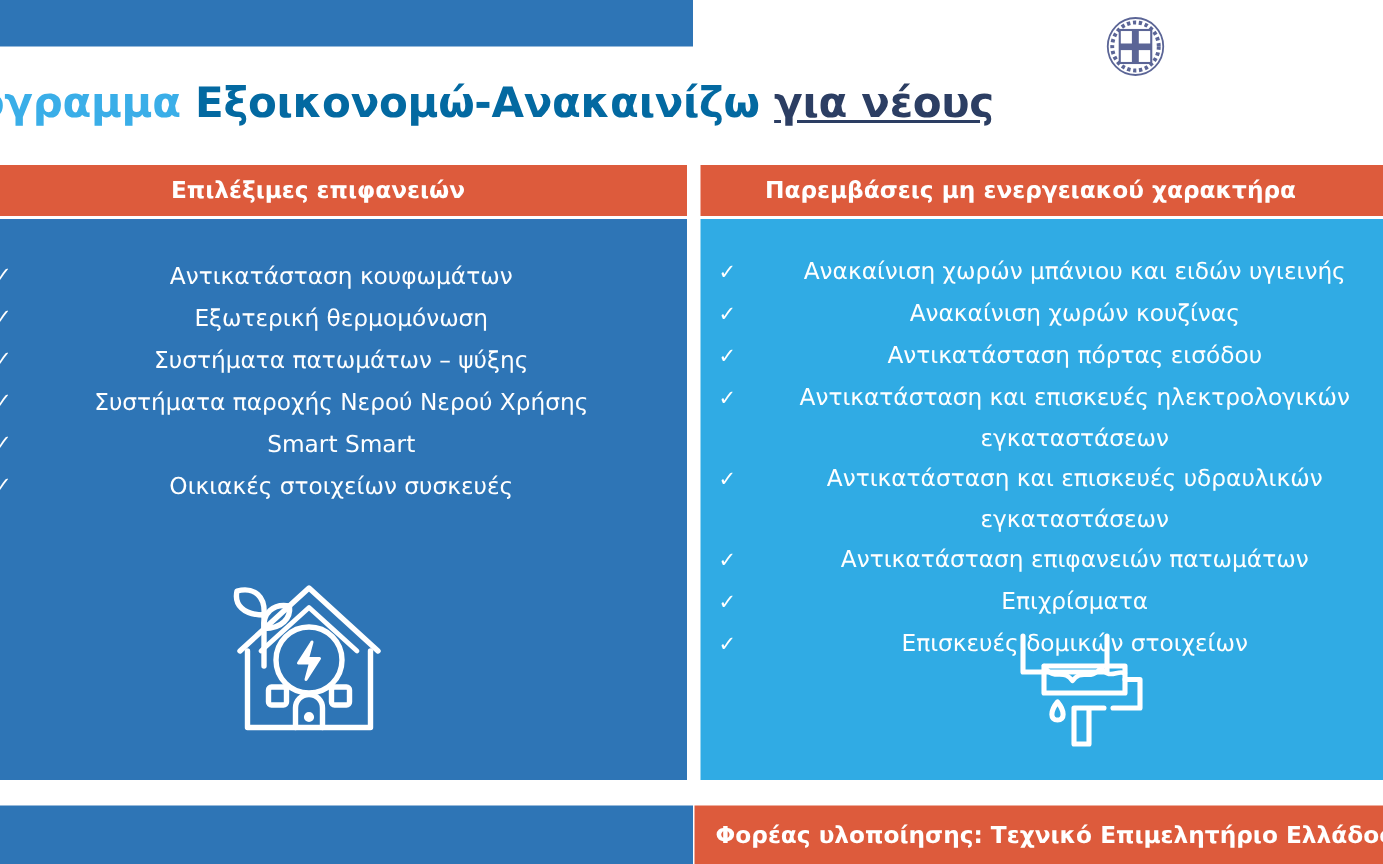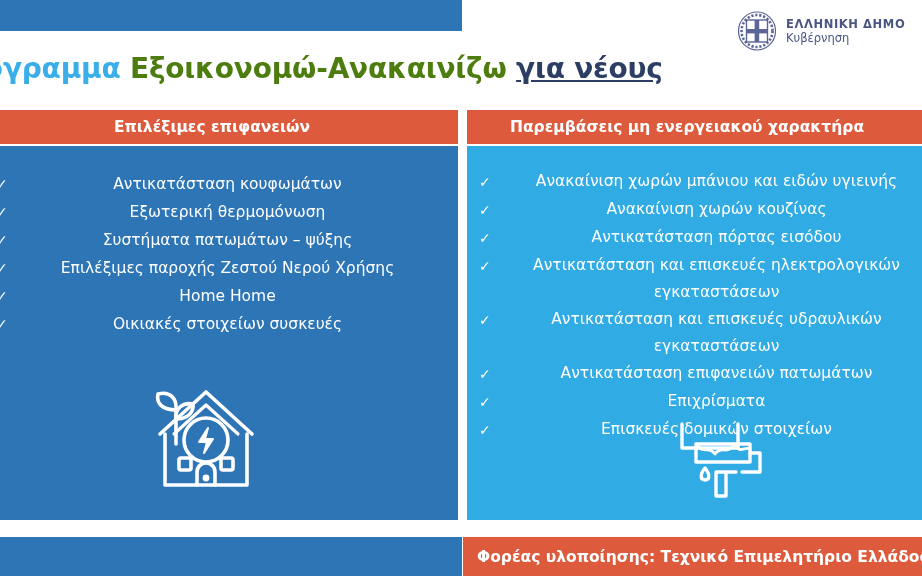--- a/index.html
+++ b/index.html
@@ -67,21 +67,21 @@
     left: -36px;
     top: 52px;
     width: 660px;
     font-size: 28px;
     font-weight: bold;
     line-height: 34px;
     white-space: nowrap;
     letter-spacing: -0.2px;
   }
   #page-title .t-light { color: #3AAEE8; }
-  #page-title .t-strong { color: #4d7c0f; }
+  #page-title .t-strong { color: #0369a1; }
   #page-title .t-dark { color: #2C3E63; text-decoration: underline; }
 
   
   .col-header {
     position: absolute;
     top: 110px;
     height: 34px;
     background: #DD5B3C;
     color: #ffffff;
     font-size: 15.5px;
@@ -207,24 +207,20 @@
 <div id="gov-logo">
   <span class="crest">
     <svg viewBox="0 0 42 42" width="42" height="42" aria-hidden="true">
       <ellipse cx="21" cy="21" rx="18.5" ry="19" fill="none" stroke="#5b6596" stroke-width="1.2"></ellipse>
       <ellipse cx="21" cy="21" rx="15.5" ry="16" fill="none" stroke="#5b6596" stroke-width="2.6" stroke-dasharray="2.2 1.8"></ellipse>
       <rect x="10.5" y="10" width="21" height="22" fill="none" stroke="#5b6596" stroke-width="1.4"></rect>
       <rect x="18.6" y="10" width="4.6" height="22" fill="#5b6596"></rect>
       <rect x="10.5" y="19" width="21" height="4.4" fill="#5b6596"></rect>
     </svg>
   </span>
-  <span class="logo-text">
-    <span class="logo-line1">ΕΛΛΗΝΙΚΗ ΔΗΜΟ</span>
-    <span class="logo-line2">Κυβέρνηση</span>
-  </span>
 </div>
 
 <div id="page-title">
   <span class="t-light">ρόγραμμα </span><span class="t-strong">Εξοικονομώ-Ανακαινίζω </span><span class="t-dark">για νέους</span>
 </div>
 
 <div id="header-left" class="col-header">
   <span>Επιλέξιμες επιφανειών</span>
 </div>
 <div id="header-right" class="col-header">
@@ -240,25 +236,25 @@
     <li class="bullet-item">
       <span class="bullet-check">✓</span>
       <span class="bullet-text">Εξωτερική θερμομόνωση</span>
     </li>
     <li class="bullet-item">
       <span class="bullet-check">✓</span>
       <span class="bullet-text">Συστήματα πατωμάτων – ψύξης</span>
     </li>
     <li class="bullet-item">
       <span class="bullet-check">✓</span>
-      <span class="bullet-text">Επιλέξιμες παροχής Ζεστού Νερού Χρήσης</span>
-    </li>
-    <li class="bullet-item">
-      <span class="bullet-check">✓</span>
-      <span class="bullet-text">Home Home</span>
+      <span class="bullet-text">Συστήματα παροχής Νερού Νερού Χρήσης</span>
+    </li>
+    <li class="bullet-item">
+      <span class="bullet-check">✓</span>
+      <span class="bullet-text">Smart Smart</span>
     </li>
     <li class="bullet-item">
       <span class="bullet-check">✓</span>
       <span class="bullet-text">Οικιακές στοιχείων συσκευές</span>
     </li>
   </ul>
 
   <div id="house-icon-wrap">
     <svg viewBox="0 0 136 126" width="136" height="126" aria-hidden="true">
       <g fill="none" stroke="#ffffff" stroke-width="3.6" stroke-linecap="round" stroke-linejoin="round">

